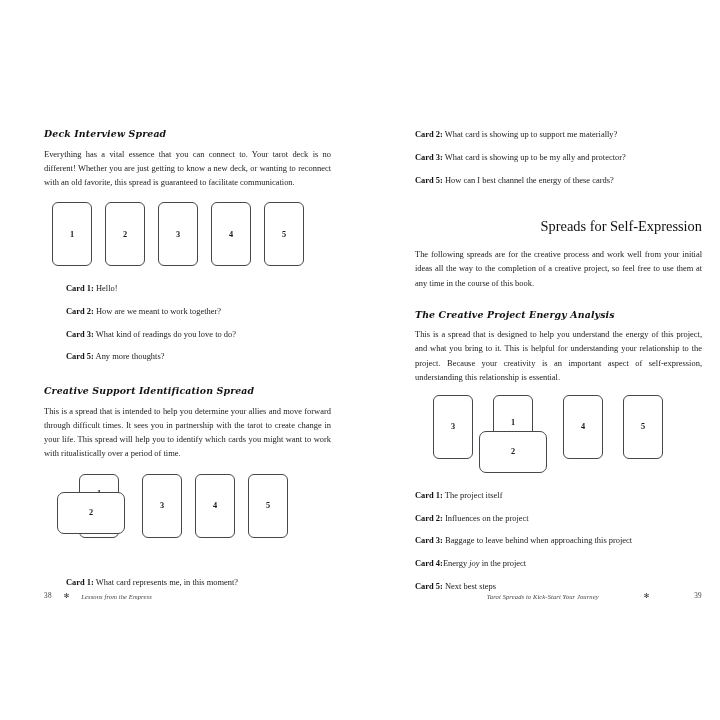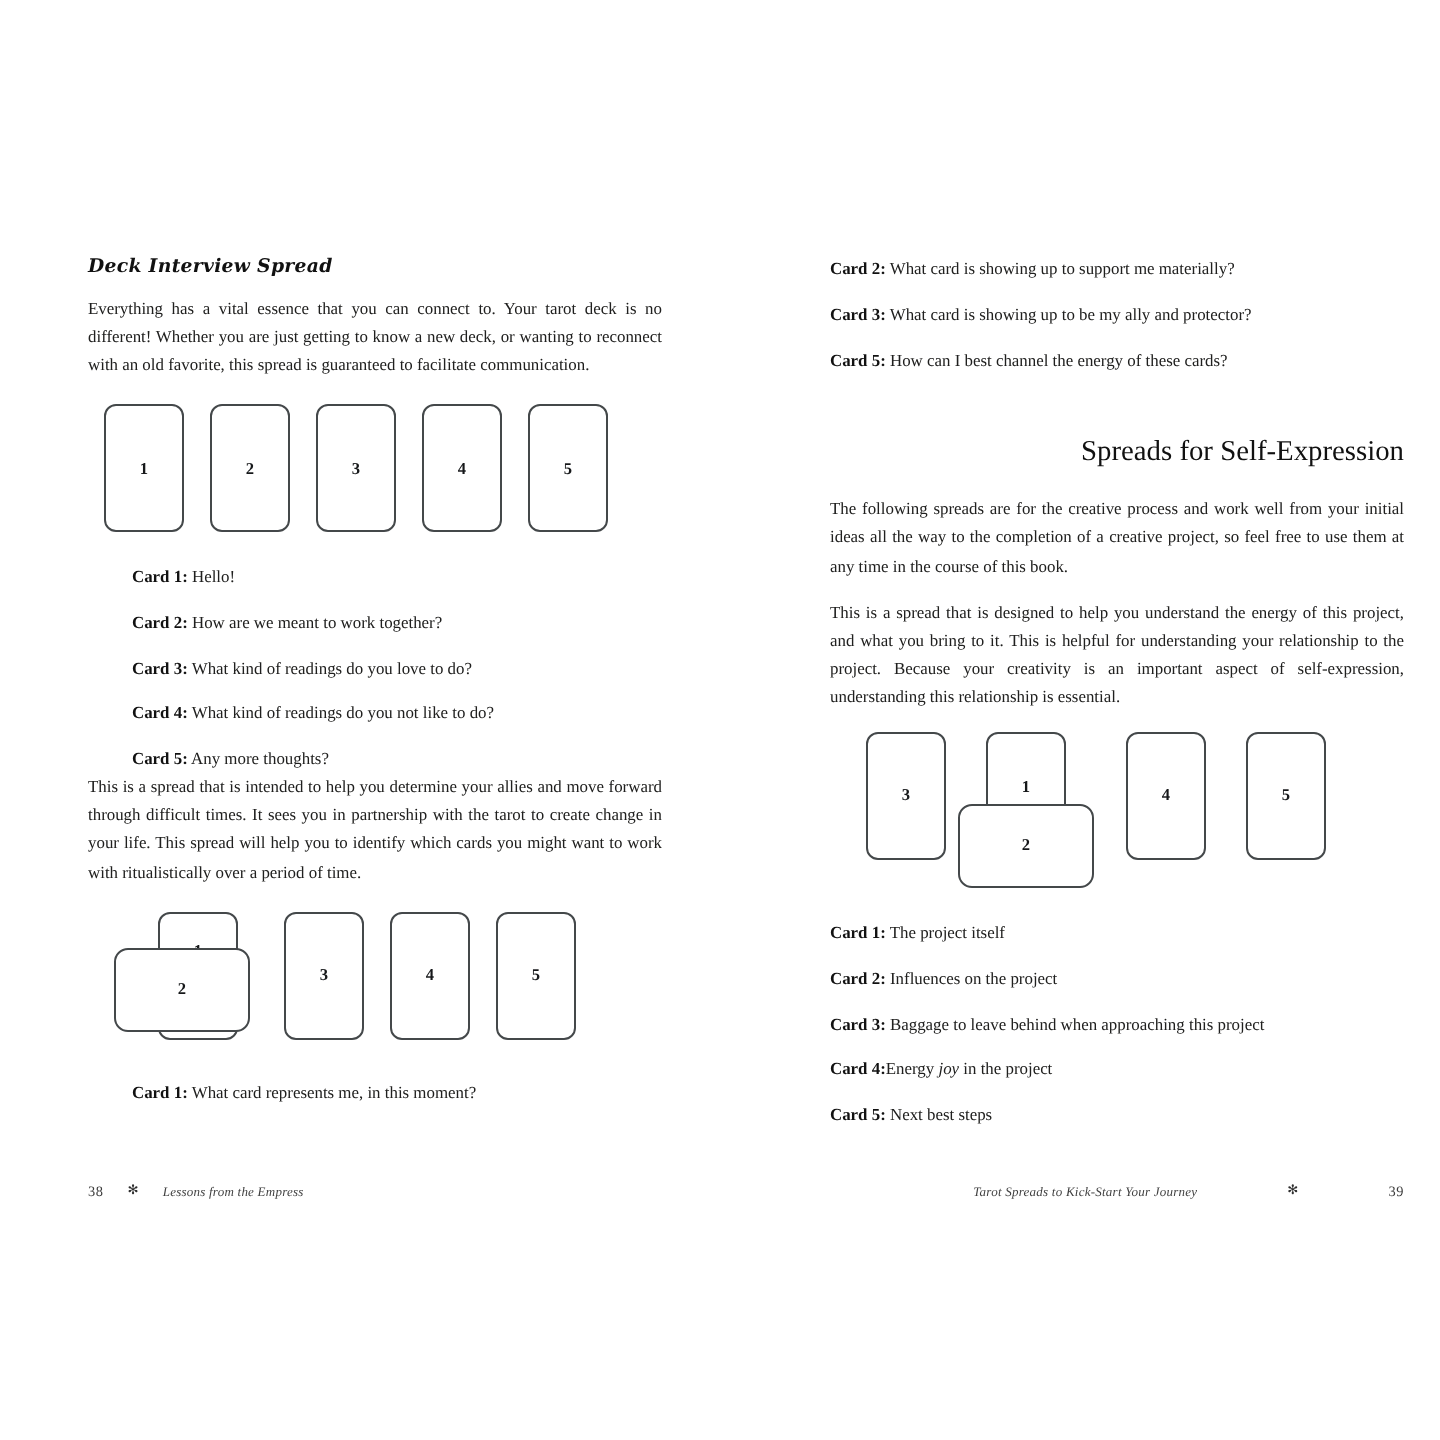--- a/index.html
+++ b/index.html
@@ -169,29 +169,26 @@
       </li>
       <li>
         <span class="lbl">Card 2:</span>
         <span>How are we meant to work together?</span>
       </li>
       <li>
         <span class="lbl">Card 3:</span>
         <span>What kind of readings do you love to do?</span>
       </li>
       <li>
-        <span class="lbl">Card 4:</span>
-        <span>What kind of readings do you not like to do?</span>
-      </li>
-      <li>
         <span class="lbl">Card 5:</span>
         <span>Any more thoughts?</span>
       </li>
     </ul>
 
+    <h2 class="sec-head" style="margin-top:22px;">Creative Support Identification Spread</h2>
 
     <p class="body">This is a spread that is intended to help you determine your allies and move forward through difficult times. It sees you in partnership with the tarot to create change in your life. This spread will help you to identify which cards you might want to work with ritualistically over a period of time.</p>
 
     <div class="diagram" style="height:80px; margin: 7px 0 6px 8px;">
       <div class="tcard" style="left:27px; top:4px; width:40px; height:64px;">
         <span style="position:relative; top:-12px;">1</span>
       </div>
       <div class="tcard wide" style="left:5px; top:22px; width:64px; height:40px; width:68px; height:42px;">
         <span>2</span>
       </div>
@@ -199,21 +196,21 @@
         <span>3</span>
       </div>
       <div class="tcard" style="left:143px; top:4px; width:40px; height:64px;">
         <span>4</span>
       </div>
       <div class="tcard" style="left:196px; top:4px; width:40px; height:64px;">
         <span>5</span>
       </div>
     </div>
 
-    <ul class="card-list indent" style="margin-top:8px;">
+    <ul class="card-list indent" style="margin-top:26px;">
       <li>
         <span class="lbl">Card 1:</span>
         <span>What card represents me, in this moment?</span>
       </li>
     </ul>
   </div>
 
   <div class="page page-right">
 
     <ul class="card-list">
@@ -228,20 +225,21 @@
       <li>
         <span class="lbl">Card 5:</span>
         <span>How can I best channel the energy of these cards?</span>
       </li>
     </ul>
 
     <h1 class="chapter-head" style="margin-top:30px;">Spreads for Self-Expression</h1>
 
     <p class="body">The following spreads are for the creative process and work well from your initial ideas all the way to the completion of a creative project, so feel free to use them at any time in the course of this book.</p>
 
+    <h2 class="sec-head" style="margin-top:19px;">The Creative Project Energy Analysis</h2>
 
     <p class="body">This is a spread that is designed to help you understand the energy of this project, and what you bring to it. This is helpful for understanding your relationship to the project. Because your creativity is an important aspect of self-expression, understanding this relationship is essential.</p>
 
     <div class="diagram" style="height:84px; margin: 9px 0 6px 18px;">
       <div class="tcard" style="left:0px; top:2px; width:40px; height:64px;">
         <span>3</span>
       </div>
       <div class="tcard" style="left:60px; top:2px; width:40px; height:64px;">
         <span style="position:relative; top:-4px;">1</span>
       </div>

